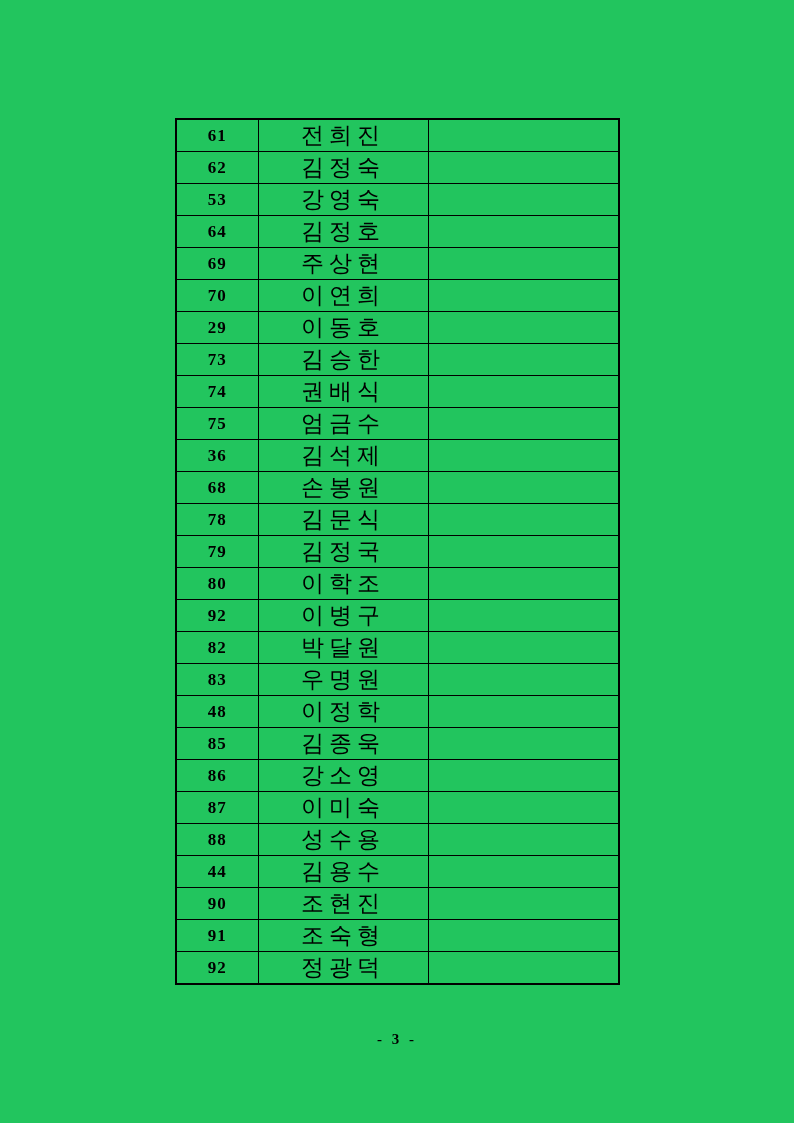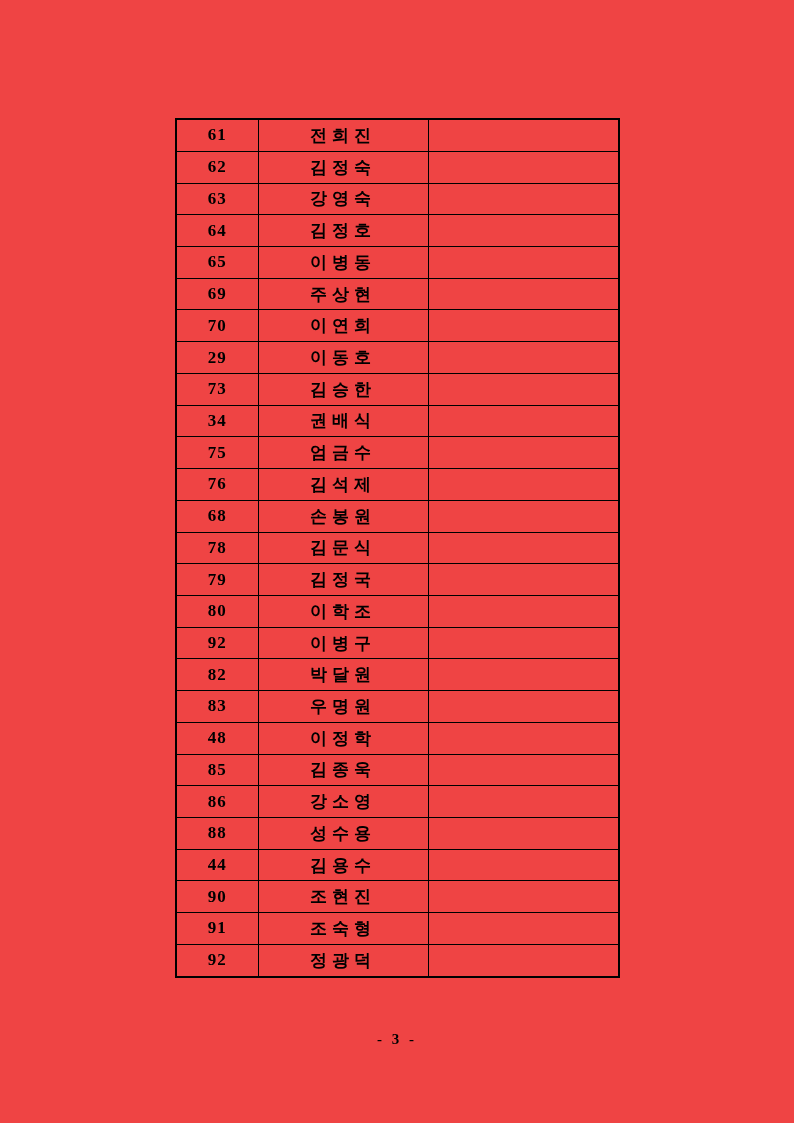--- a/index.html
+++ b/index.html
@@ -11,21 +11,21 @@
     width: 794px;
     height: 1123px;
     position: relative;
     font-family: "Liberation Serif", "DejaVu Serif", serif;
     color: #000000;
     overflow: hidden;
   }
   .page {
     position: absolute;
     inset: 0;
-    background: #ef4444;
+    background: #22c55e;
   }
   table.roster {
     position: absolute;
     left: 175px;
     top: 118px;
     width: 443px;
     height: 860px;
     border-collapse: collapse;
     table-layout: fixed;
     border: 2px solid #000000;
@@ -40,22 +40,22 @@
   }
   col.c-no    { width: 82px; }
   col.c-name  { width: 170px; }
   col.c-blank { width: 191px; }
   td.col-no {
     font-size: 17px;
     font-weight: bold;
     letter-spacing: 1px;
   }
   td.col-name {
-    font-size: 17px;
-    font-weight: 700;
+    font-size: 23px;
+    font-weight: 400;
     letter-spacing: 5px;
     padding-left: 5px; 
   }
   .footer {
     position: absolute;
     top: 1031px;
     left: 0;
     width: 794px;
     text-align: center;
     font-size: 15px;
@@ -79,66 +79,61 @@
           <td class="col-no">61</td>
           <td class="col-name">전희진</td>
           <td class="col-blank"></td>
         </tr>
         <tr>
           <td class="col-no">62</td>
           <td class="col-name">김정숙</td>
           <td class="col-blank"></td>
         </tr>
         <tr>
-          <td class="col-no">63</td>
+          <td class="col-no">53</td>
           <td class="col-name">강영숙</td>
           <td class="col-blank"></td>
         </tr>
         <tr>
           <td class="col-no">64</td>
           <td class="col-name">김정호</td>
           <td class="col-blank"></td>
         </tr>
         <tr>
-          <td class="col-no">65</td>
-          <td class="col-name">이병동</td>
-          <td class="col-blank"></td>
-        </tr>
-        <tr>
           <td class="col-no">69</td>
           <td class="col-name">주상현</td>
           <td class="col-blank"></td>
         </tr>
         <tr>
           <td class="col-no">70</td>
           <td class="col-name">이연희</td>
           <td class="col-blank"></td>
         </tr>
         <tr>
           <td class="col-no">29</td>
           <td class="col-name">이동호</td>
           <td class="col-blank"></td>
         </tr>
         <tr>
           <td class="col-no">73</td>
           <td class="col-name">김승한</td>
           <td class="col-blank"></td>
         </tr>
         <tr>
-          <td class="col-no">34</td>
+          <td class="col-no">74</td>
           <td class="col-name">권배식</td>
           <td class="col-blank"></td>
         </tr>
         <tr>
           <td class="col-no">75</td>
           <td class="col-name">엄금수</td>
           <td class="col-blank"></td>
         </tr>
         <tr>
-          <td class="col-no">76</td>
+          <td class="col-no">36</td>
           <td class="col-name">김석제</td>
           <td class="col-blank"></td>
         </tr>
         <tr>
           <td class="col-no">68</td>
           <td class="col-name">손봉원</td>
           <td class="col-blank"></td>
         </tr>
         <tr>
           <td class="col-no">78</td>
@@ -179,20 +174,25 @@
           <td class="col-no">85</td>
           <td class="col-name">김종욱</td>
           <td class="col-blank"></td>
         </tr>
         <tr>
           <td class="col-no">86</td>
           <td class="col-name">강소영</td>
           <td class="col-blank"></td>
         </tr>
         <tr>
+          <td class="col-no">87</td>
+          <td class="col-name">이미숙</td>
+          <td class="col-blank"></td>
+        </tr>
+        <tr>
           <td class="col-no">88</td>
           <td class="col-name">성수용</td>
           <td class="col-blank"></td>
         </tr>
         <tr>
           <td class="col-no">44</td>
           <td class="col-name">김용수</td>
           <td class="col-blank"></td>
         </tr>
         <tr>

